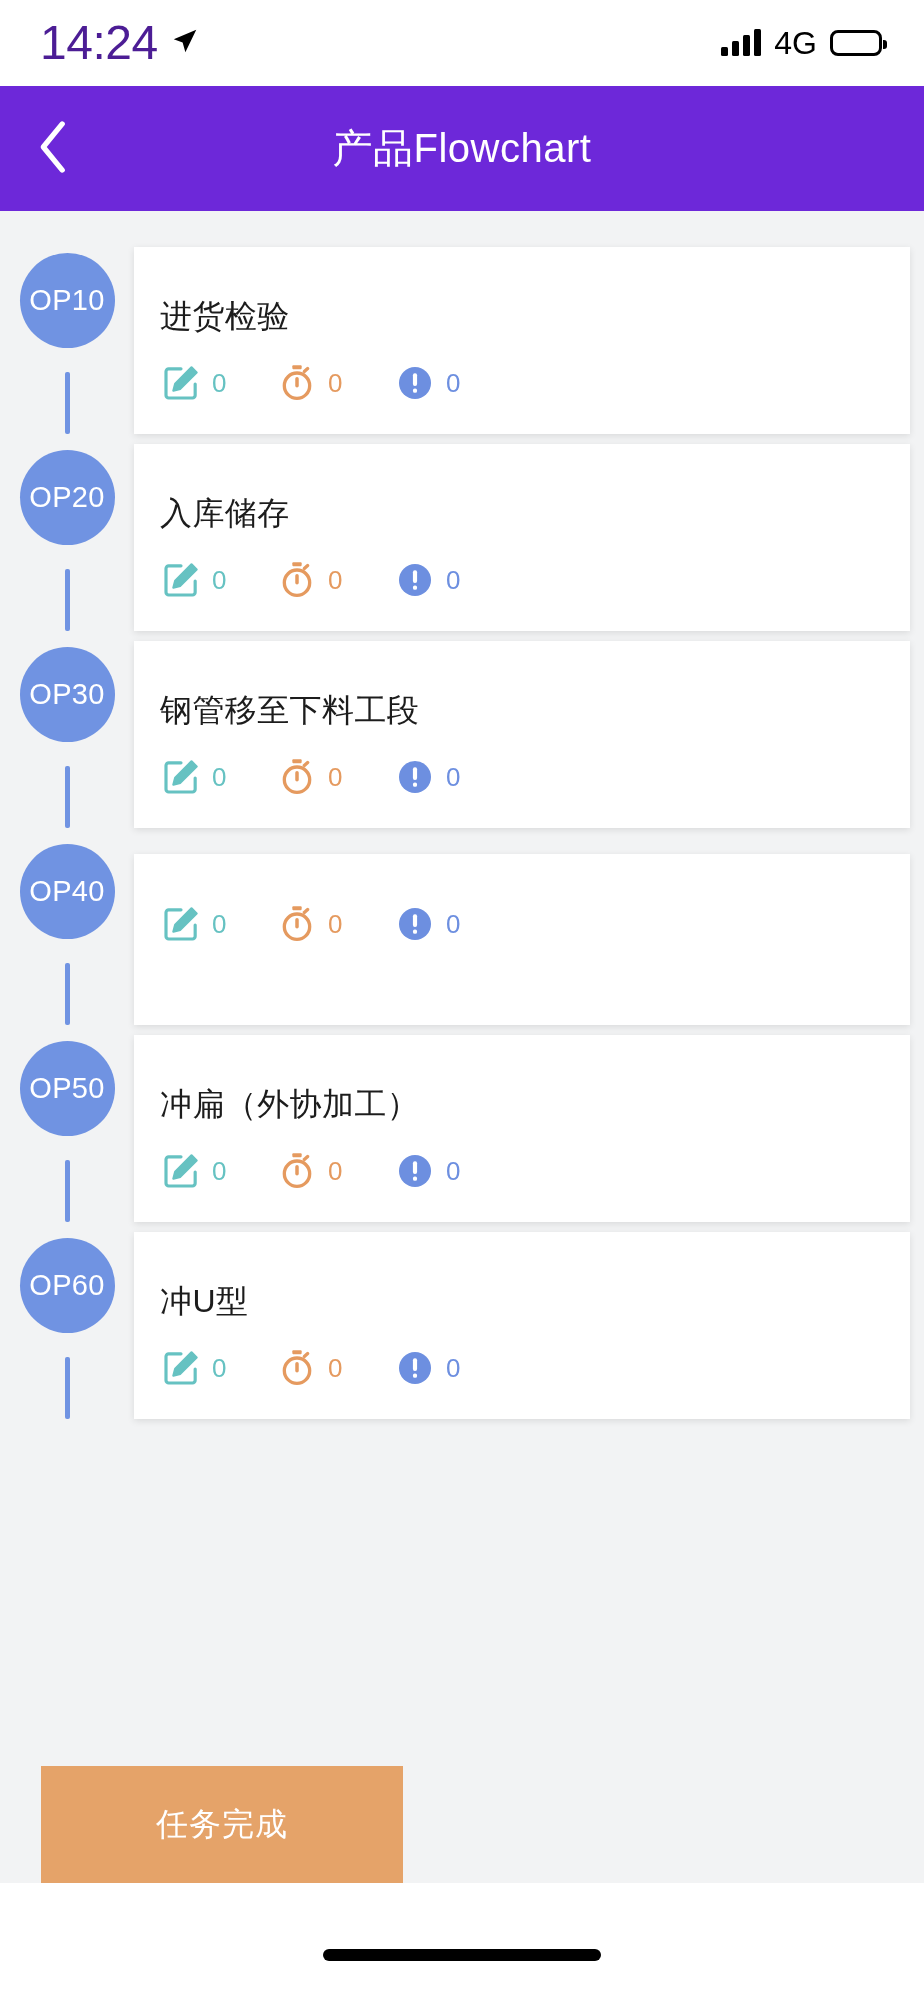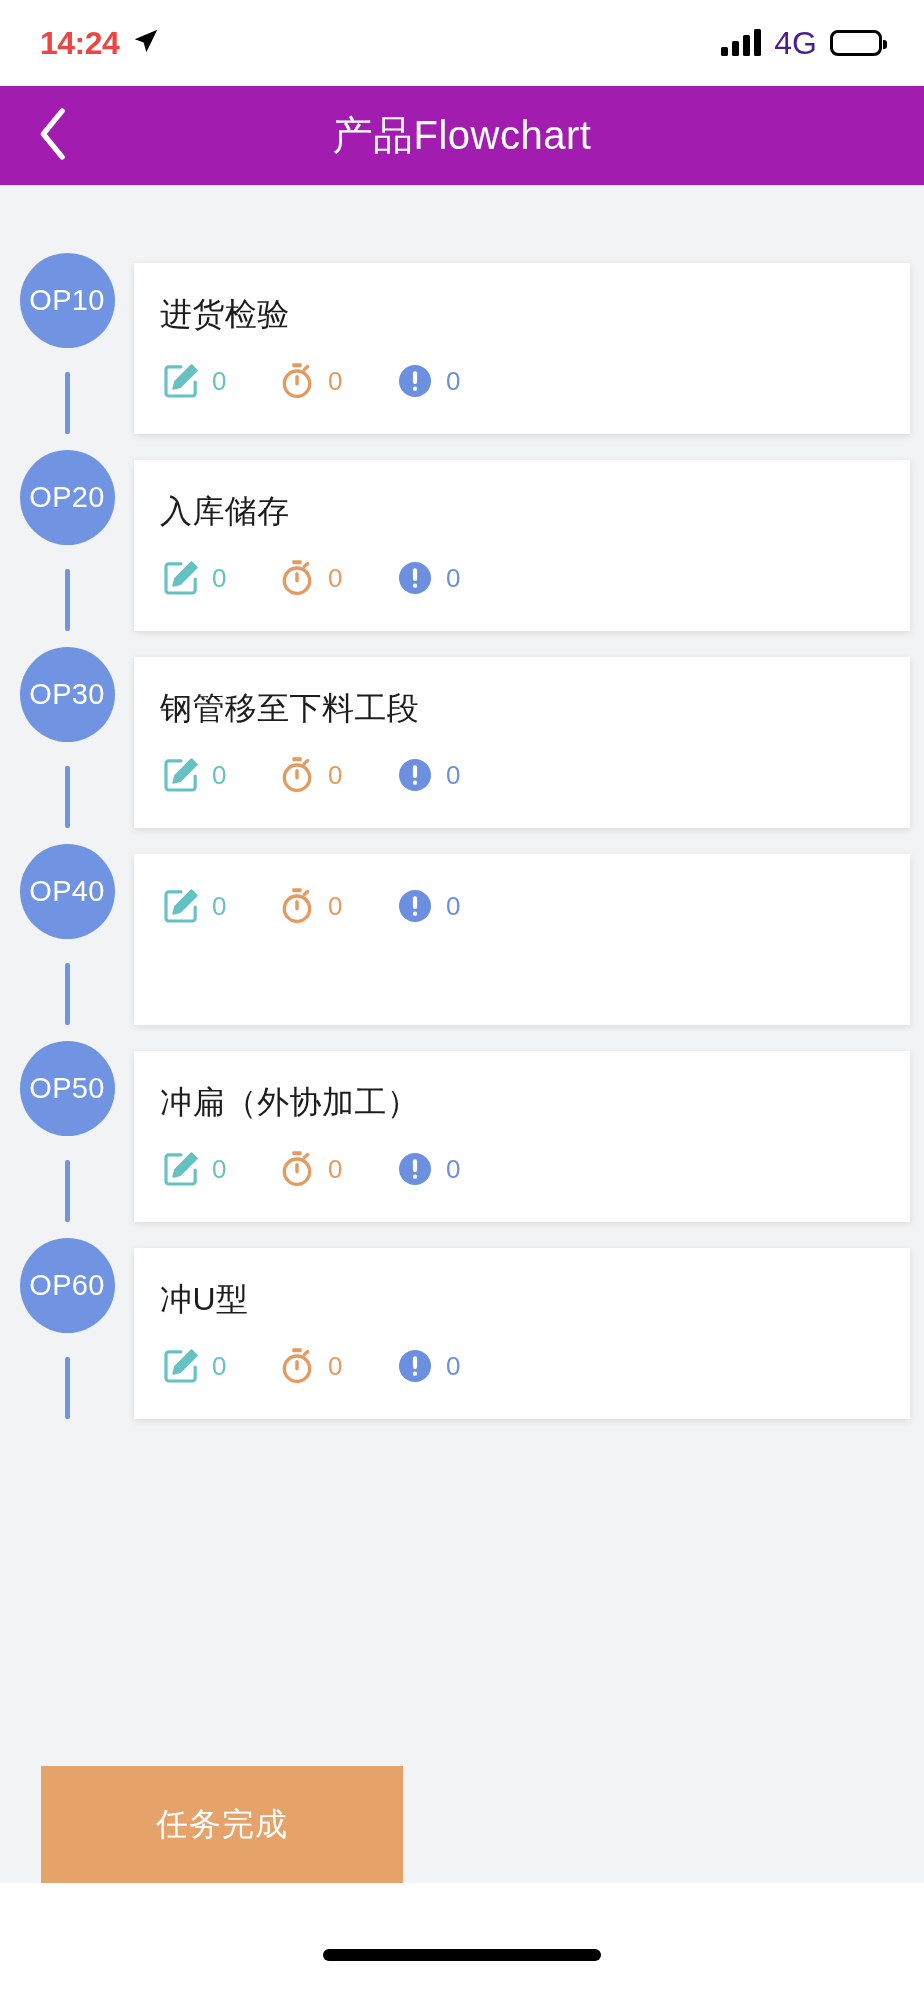--- a/index.html
+++ b/index.html
@@ -29,23 +29,23 @@
     align-items: center;
     justify-content: space-between;
     padding: 0 42px 0 40px;
   }
   .status-left {
     display: flex;
     align-items: center;
     gap: 12px;
   }
   .status-time {
-    font-size: 32px;
-    font-weight: bold;
-    color: #ef4444;
+    font-size: 48px;
+    font-weight: normal;
+    color: #4c1d95;
     letter-spacing: -0.5px;
     line-height: 1;
   }
   .loc-arrow { display: block; }
   .status-right {
     display: flex;
     align-items: center;
     gap: 13px;
   }
   .signal-bars {
@@ -60,21 +60,21 @@
     background: #000;
     border-radius: 1.5px;
   }
   .signal-bars i:nth-child(1) { height: 9px; }
   .signal-bars i:nth-child(2) { height: 15px; }
   .signal-bars i:nth-child(3) { height: 21px; }
   .signal-bars i:nth-child(4) { height: 27px; }
   .net-label {
     font-size: 32px;
     font-weight: 500;
-    color: #4c1d95;
+    color: #000000;
     line-height: 1;
   }
   .battery {
     position: relative;
     width: 52px;
     height: 26px;
     border: 3px solid #000;
     border-radius: 8px;
     padding: 2px;
   }
@@ -90,22 +90,22 @@
   }
   .battery-fill {
     height: 100%;
     background: #4cd264;
     border-radius: 4px;
   }
 
   
   .navbar {
     position: relative;
-    height: 99px;
-    background: #a21caf;
+    height: 125px;
+    background: #6d28d9;
     display: flex;
     align-items: center;
     justify-content: center;
   }
   .nav-back {
     position: absolute;
     left: 18px;
     top: 0;
     bottom: 0;
     width: 72px;
@@ -168,21 +168,21 @@
     height: 62px;
     background: #7093e2;
     margin-top: 24px;
     border-radius: 2px;
   }
 
   .card {
     flex: 1;
     margin-right: 14px;
     background: #ffffff;
-    padding: 31px 0 30px 26px;
+    padding: 49px 0 30px 26px;
     box-shadow: 0 2px 7px rgba(0,0,0,0.10);
     min-height: 171px;
   }
   .card-title {
     font-size: 32px;
     color: #1c1c1c;
     line-height: 1.25;
     letter-spacing: 0.4px;
     margin-bottom: 26px;
   }

